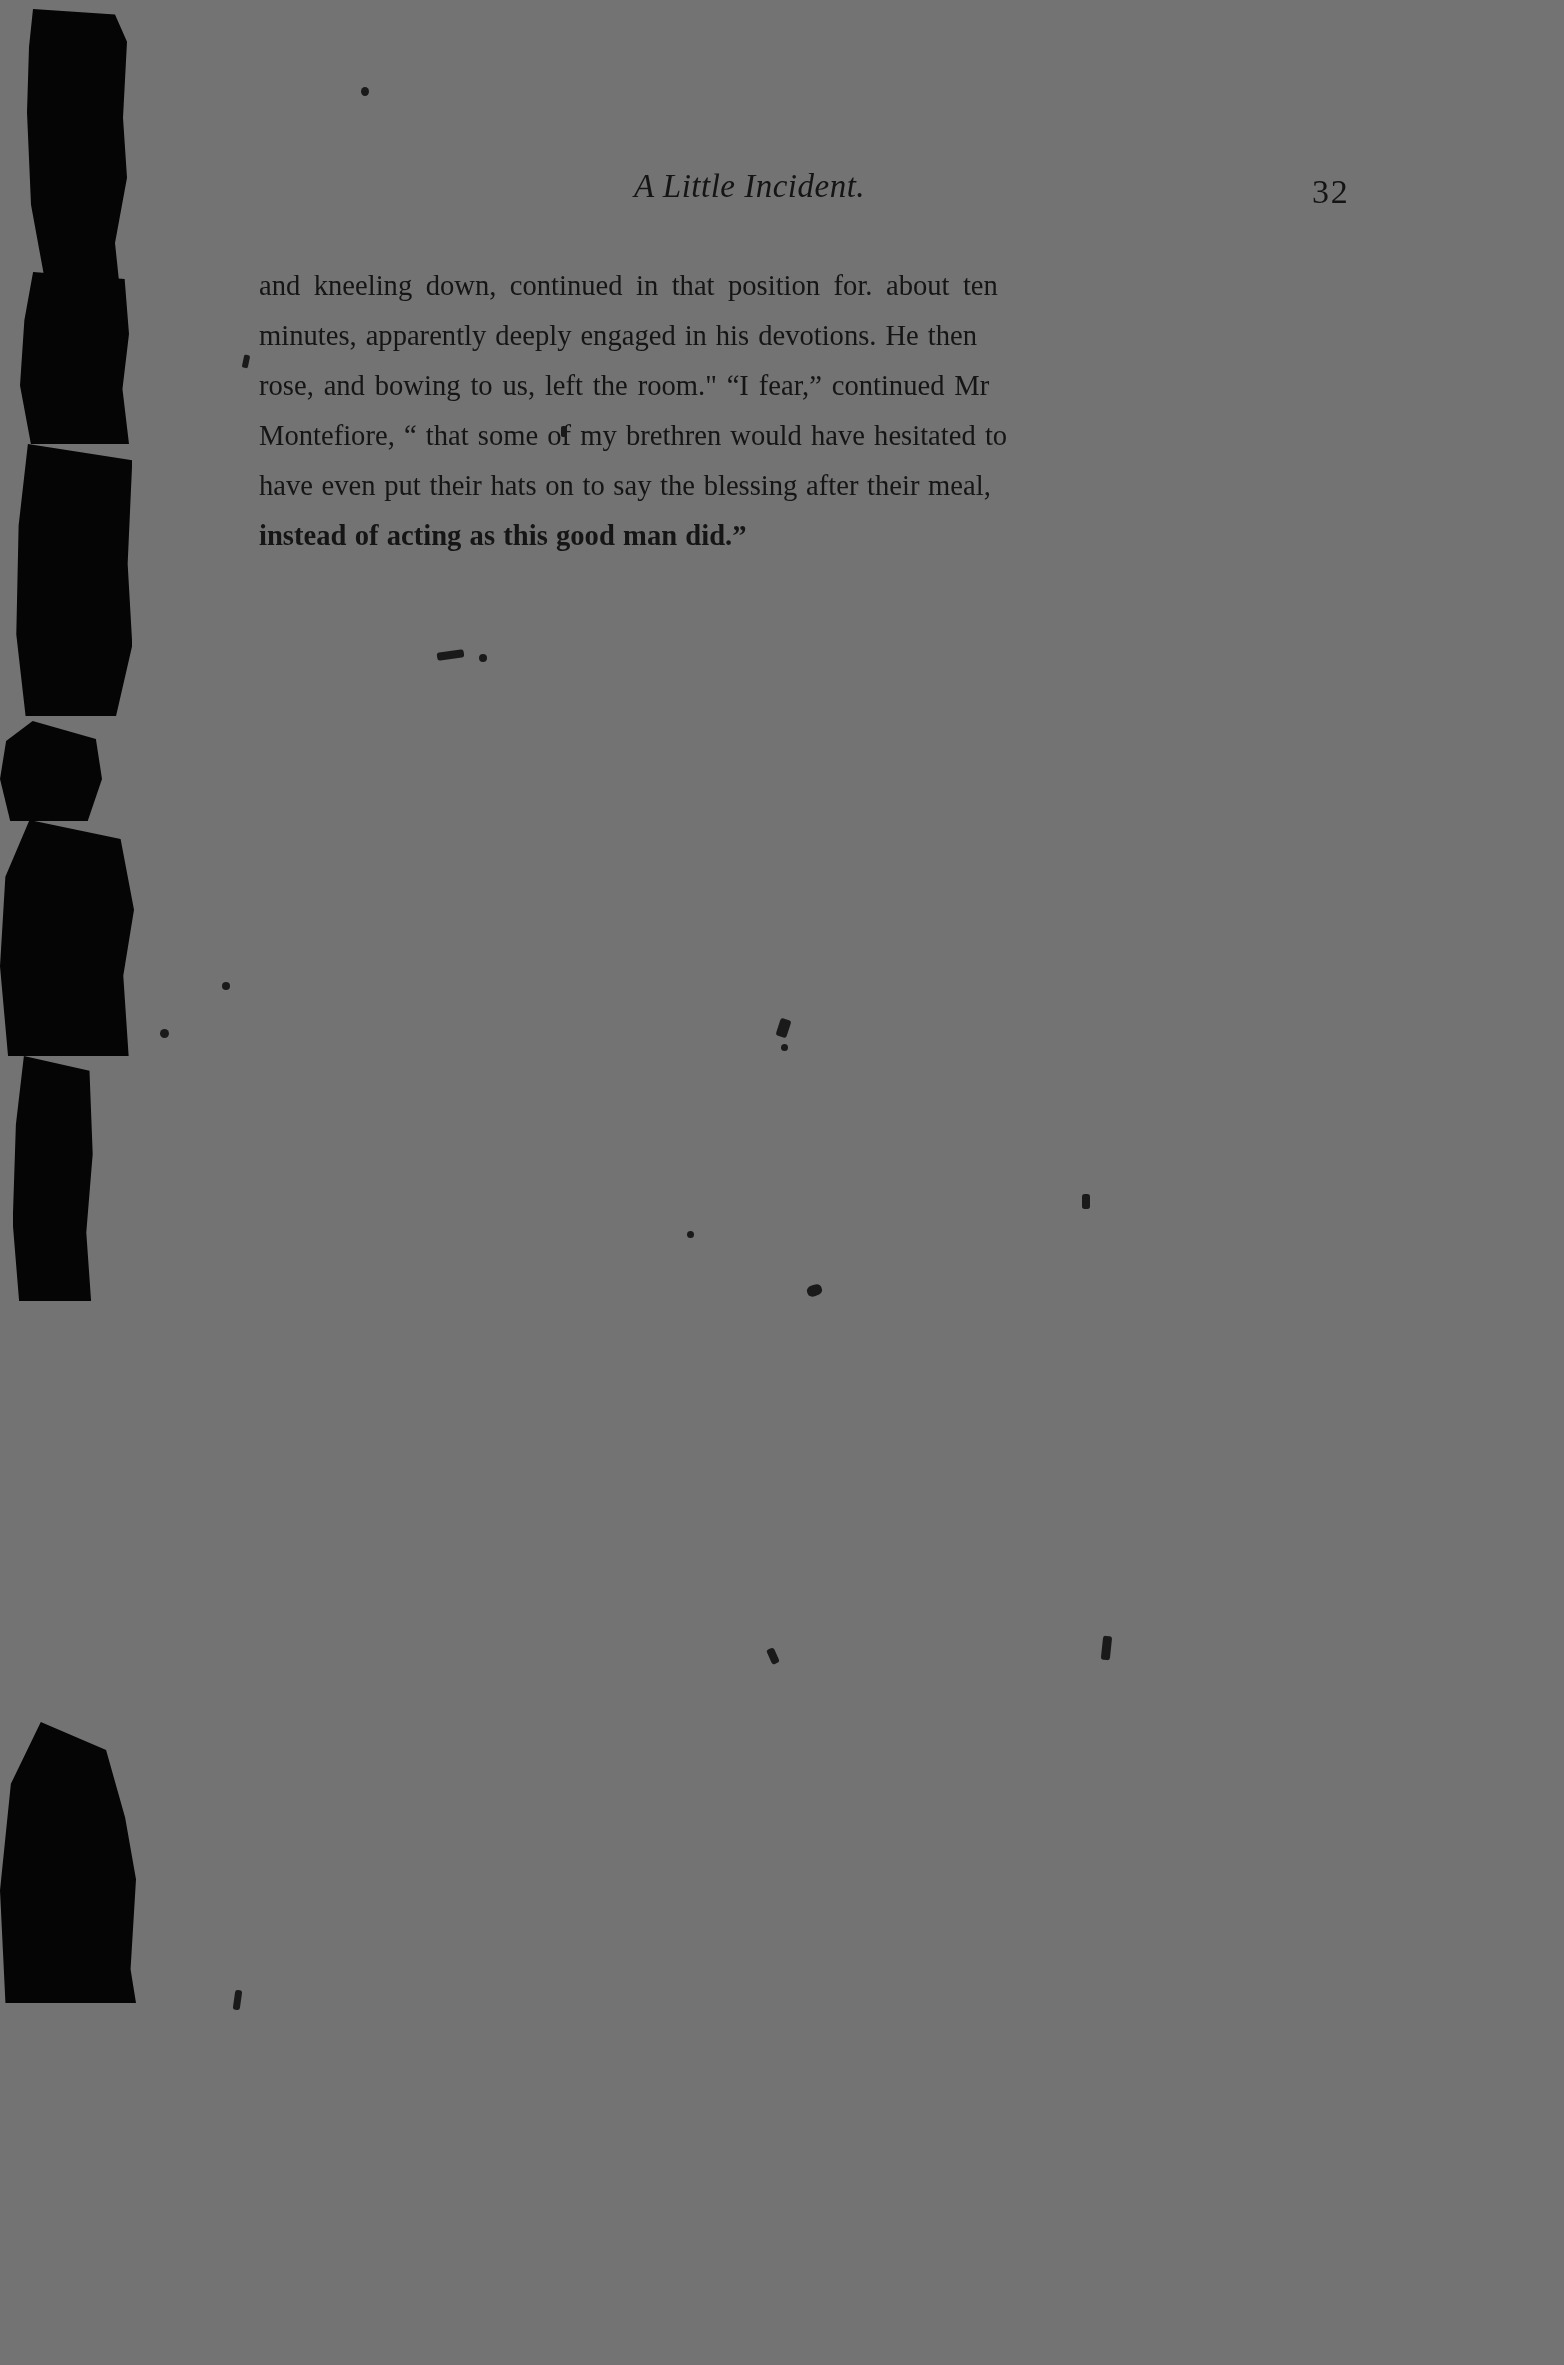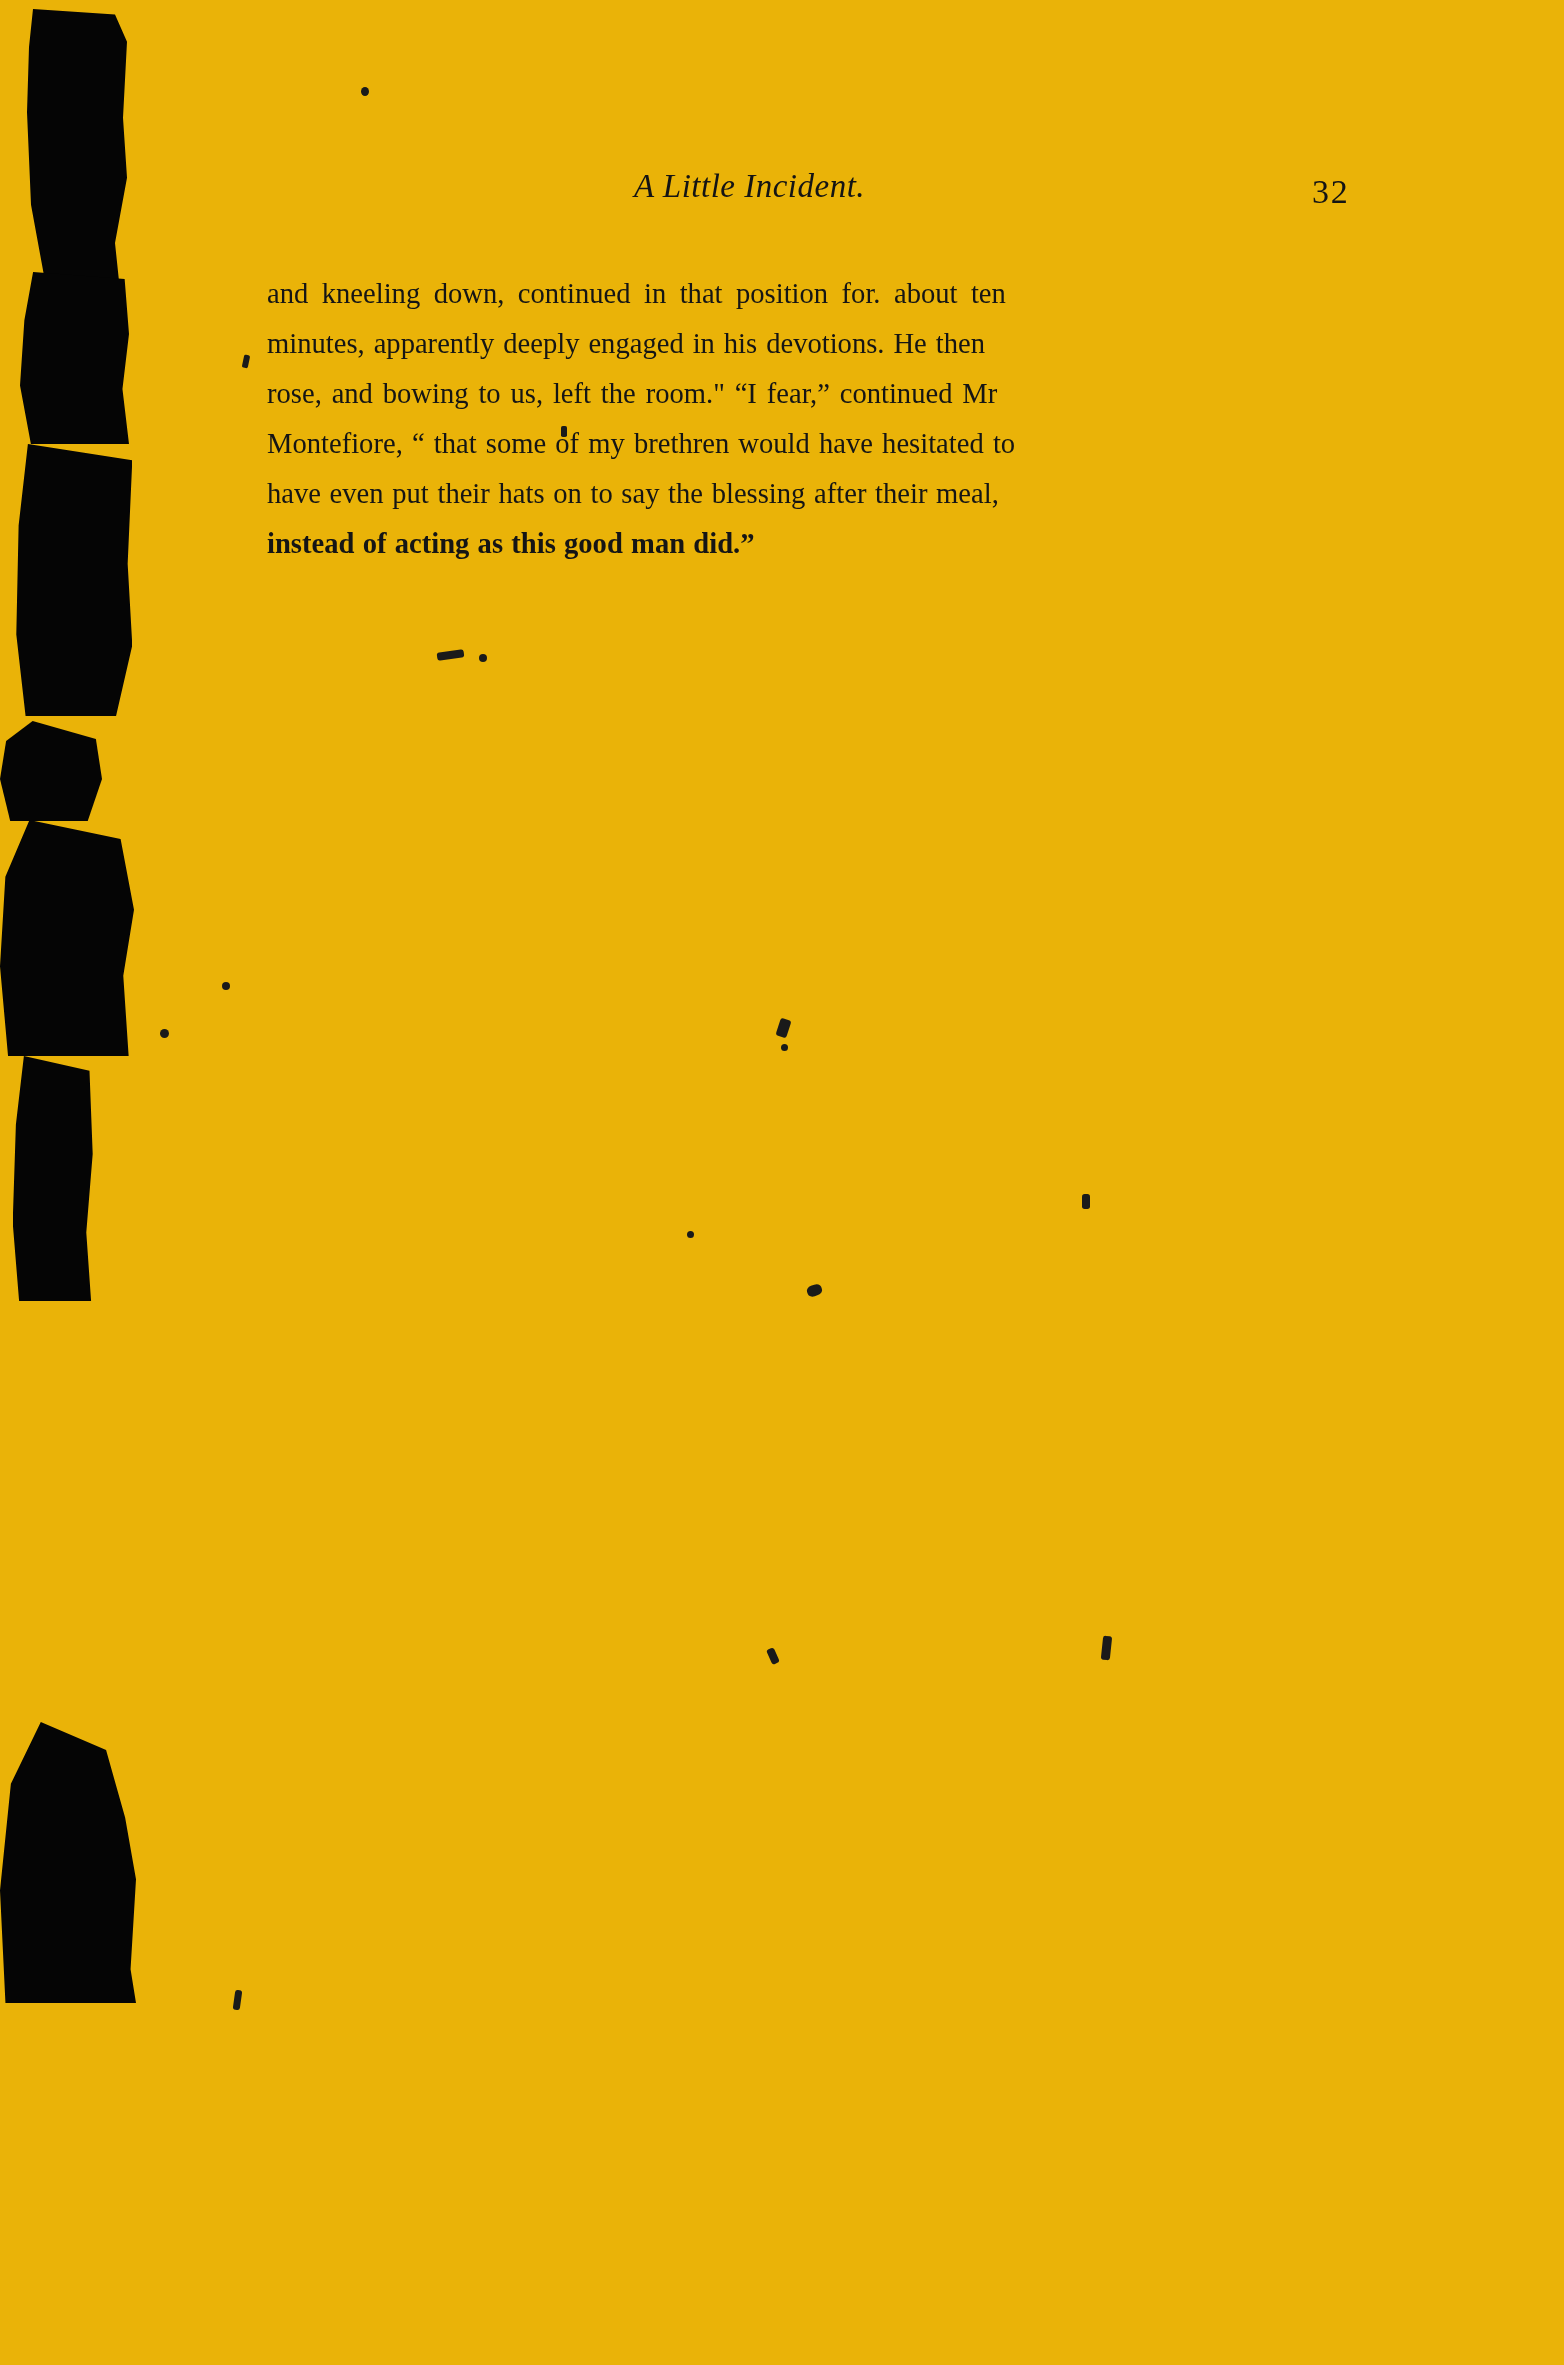--- a/index.html
+++ b/index.html
@@ -13,21 +13,21 @@
     position: relative;
     overflow: hidden;
     font-family: "Liberation Serif", serif;
     color: #111111;
   }
 
   
   .page {
     position: absolute;
     inset: 0;
-    background: #eab308;
+    background: #737373;
   }
 
   
   .running-head {
     position: absolute;
     top: 168px;
     left: 0;
     width: 100%;
     height: 54px;
   }
@@ -55,21 +55,21 @@
     position: absolute;
     left: 259px;
     top: 261px;
     width: 1117px;
     font-size: 28.6px;
     line-height: 50px;
     color: #151515;
     text-align: justify;
   }
   .text-block p {
-    margin: 8px;
+    margin: 0;
   }
   .line {
     display: block;
     white-space: nowrap;
   }
   
   .l1 { word-spacing: 6.3px; }
   .l2 { word-spacing: 1.8px; }
   .l3 { word-spacing: 2.7px; }
   .l4 { word-spacing: 2px; }

